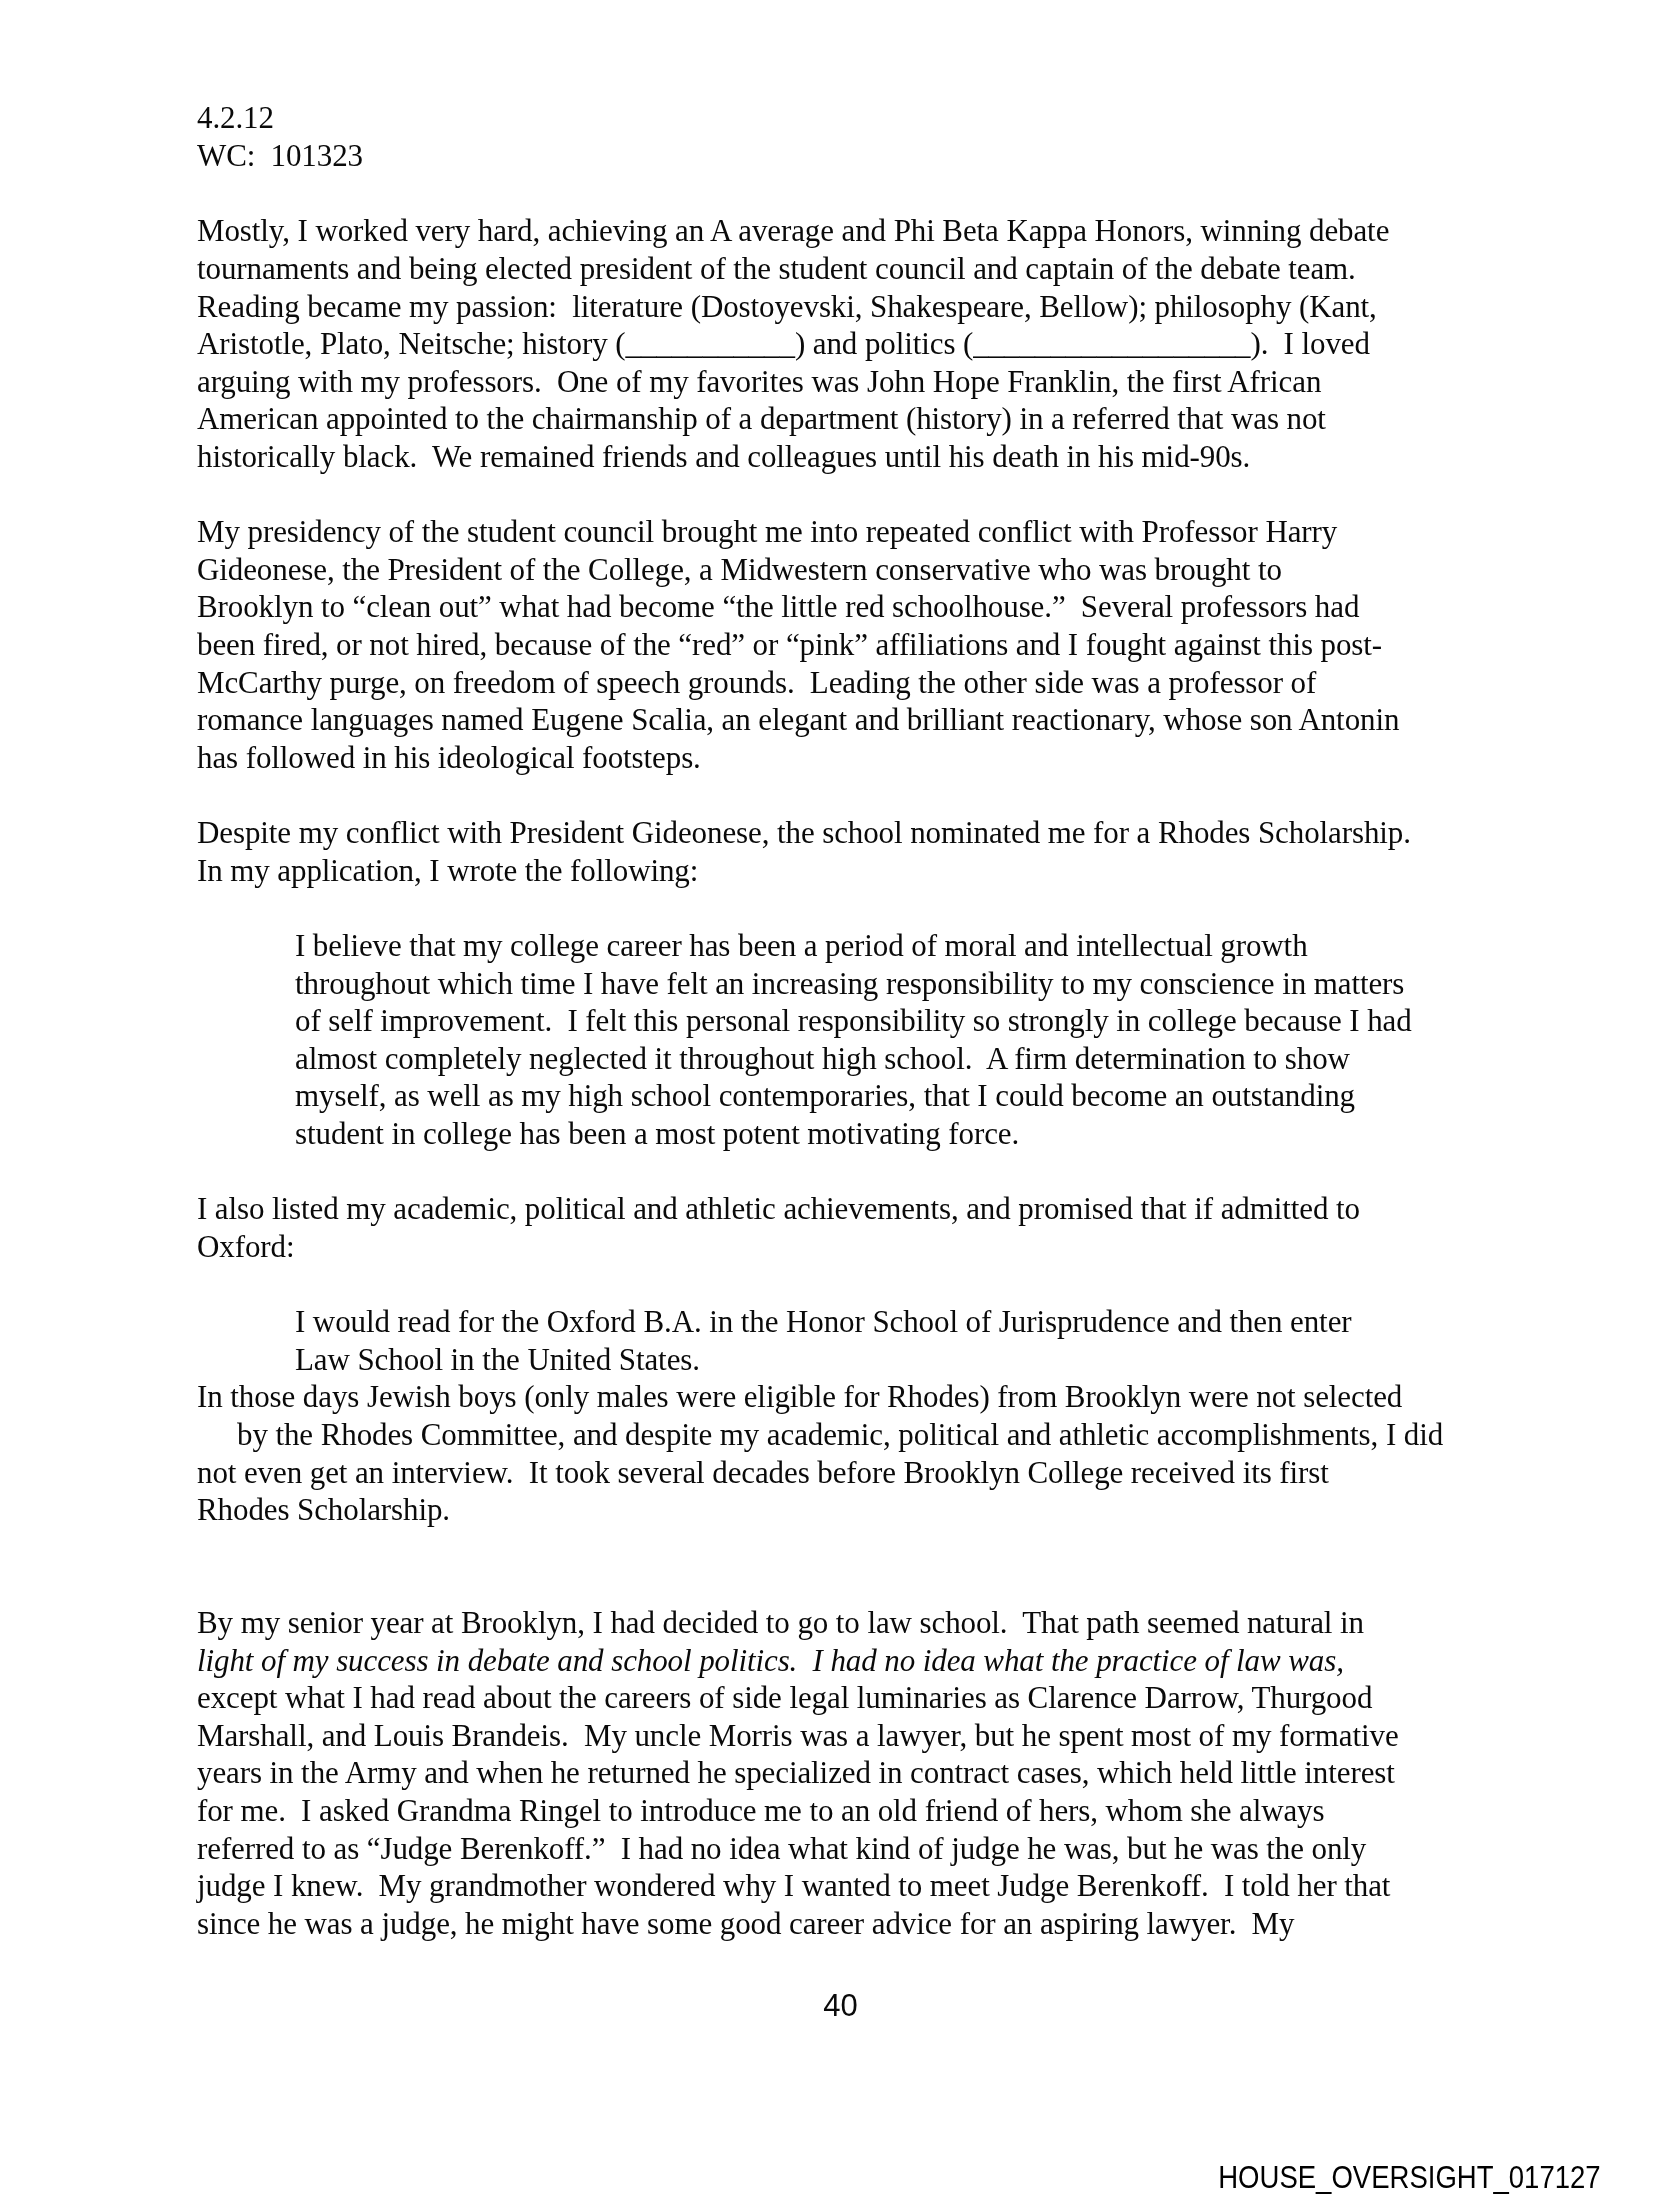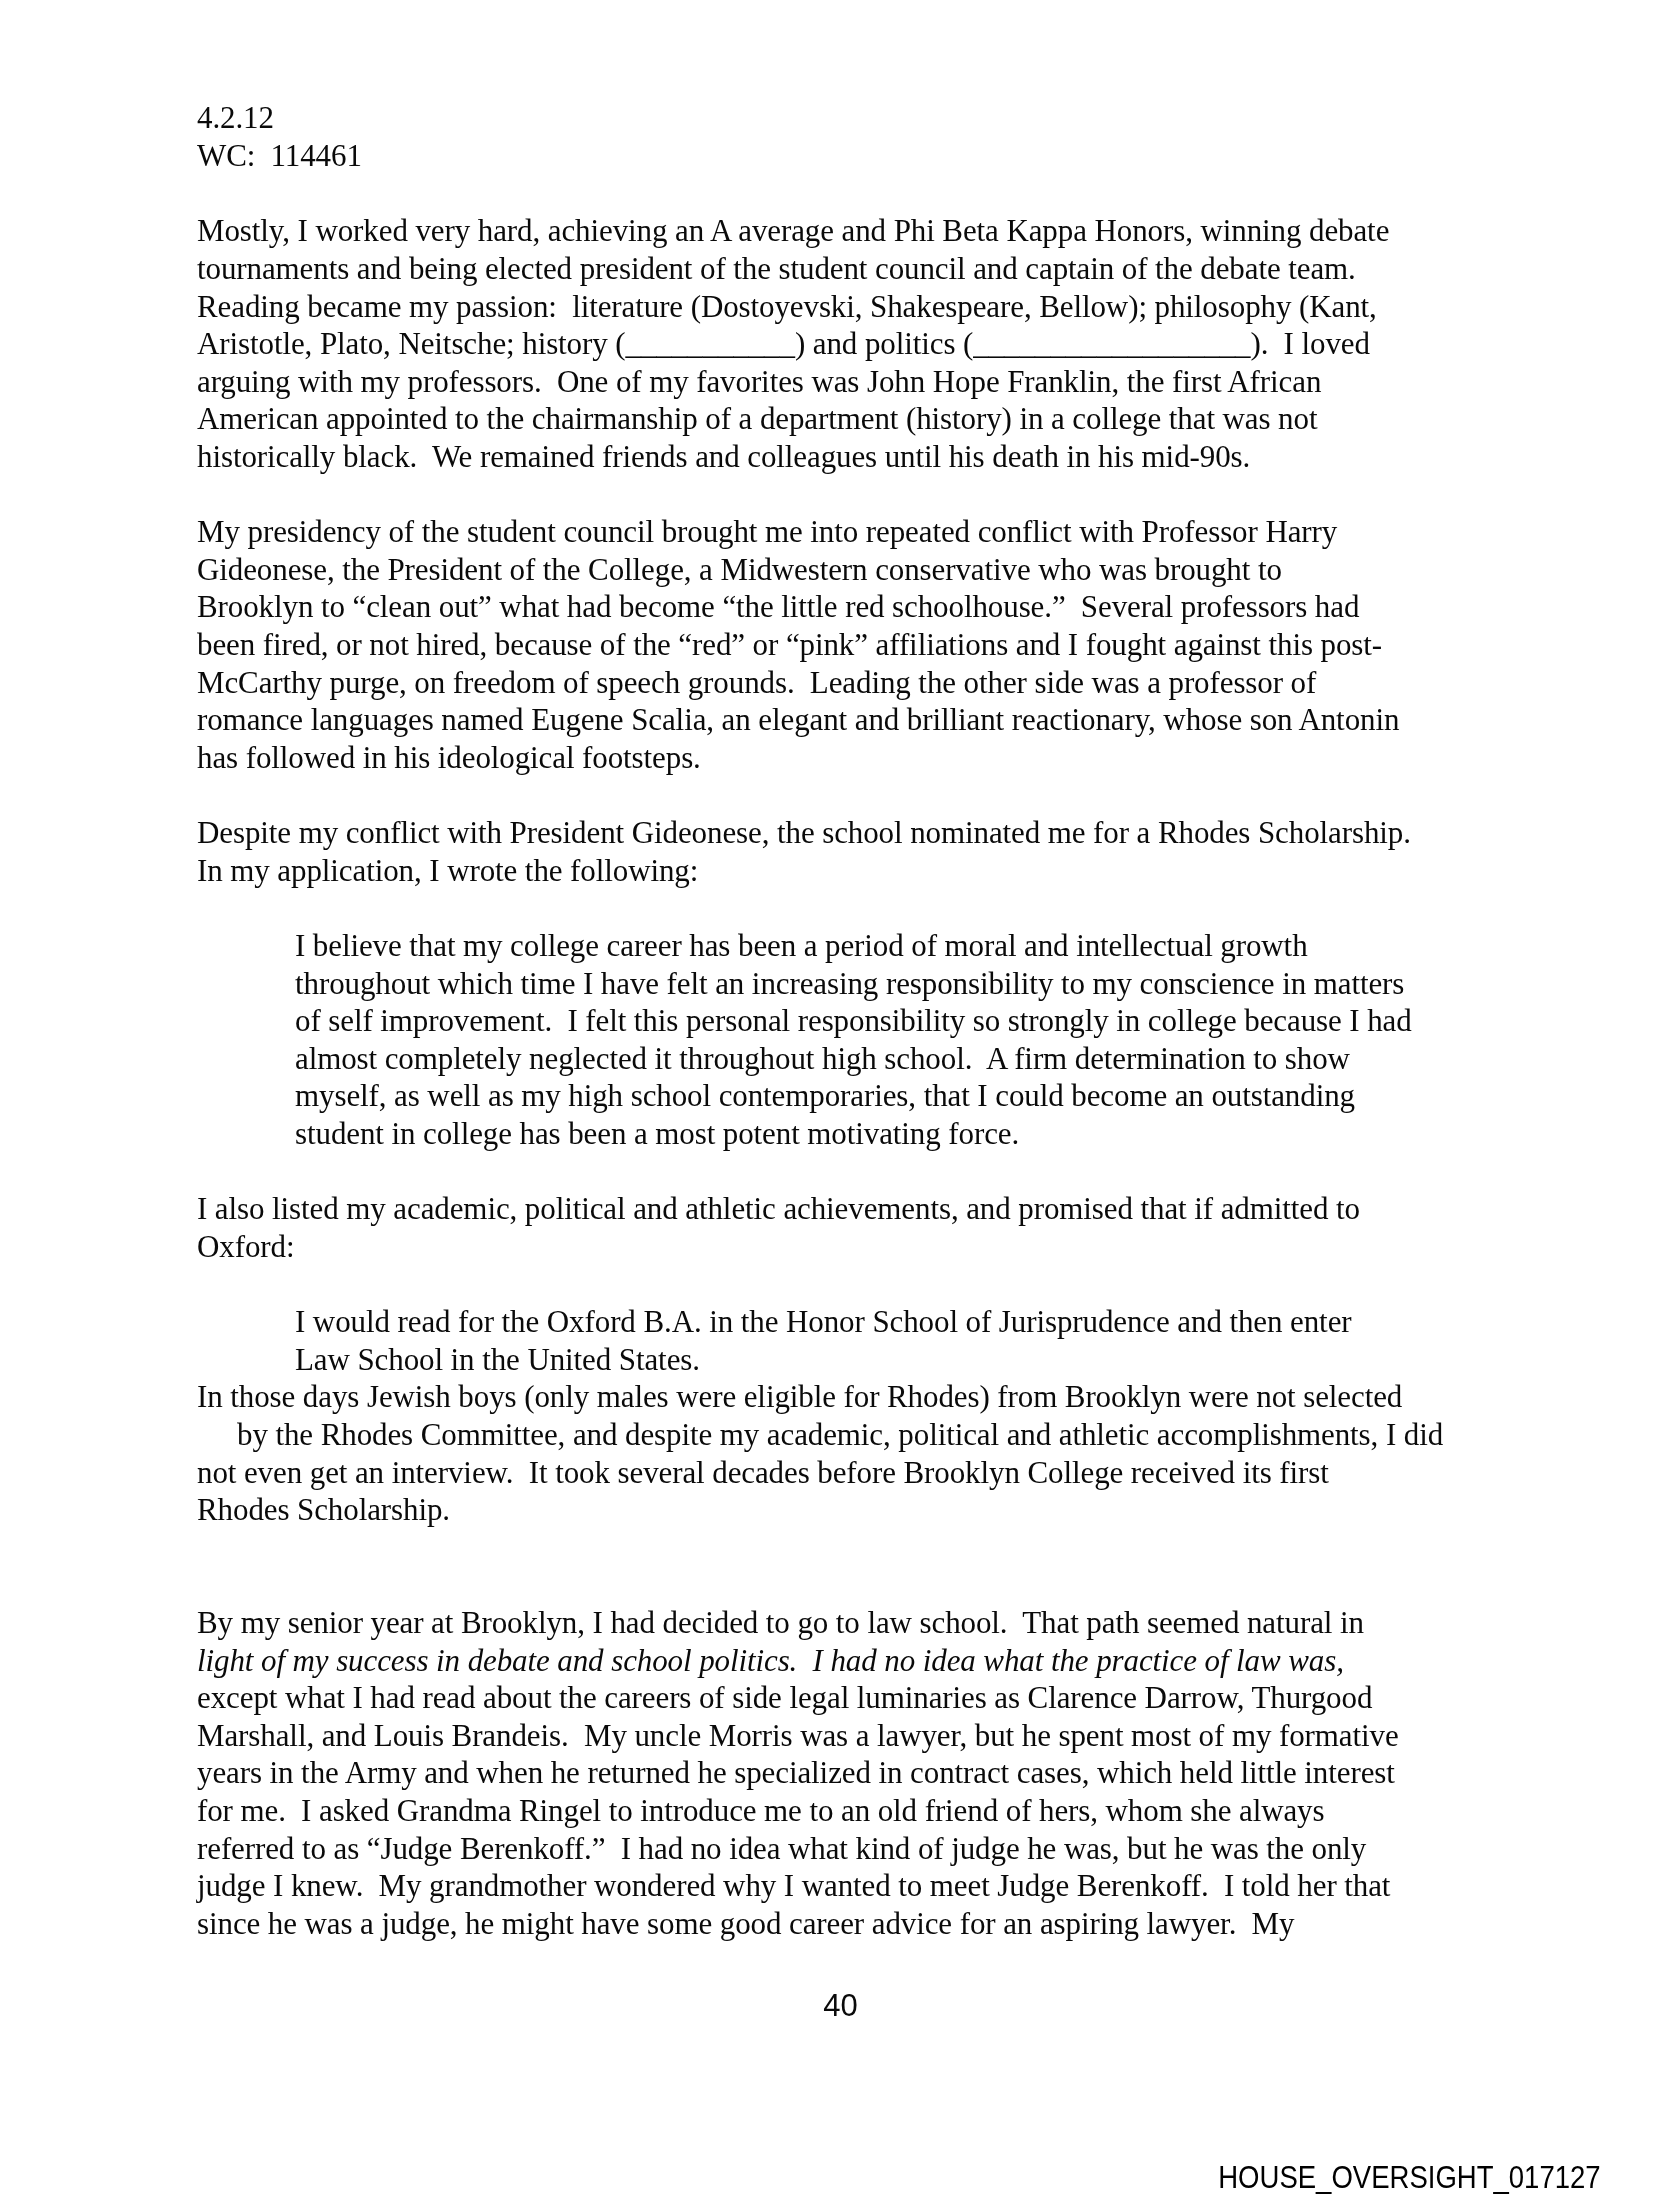--- a/index.html
+++ b/index.html
@@ -47,29 +47,29 @@
     transform-origin: right top;
     color: #000;
   }
 </style>
 </head>
 <body>
 
 <div id="page">
 
   <div class="ln" style="top: 99px;">4.2.12</div>
-  <div class="ln" style="top: 137px;">WC:  114461</div>
+  <div class="ln" style="top: 137px;">WC:  101323</div>
 
   <div>
     <div class="ln" style="top: 212px;">Mostly, I worked very hard, achieving an A average and Phi Beta Kappa Honors, winning debate</div>
     <div class="ln" style="top: 250px;">tournaments and being elected president of the student council and captain of the debate team.</div>
     <div class="ln" style="top: 288px;">Reading became my passion:  literature (Dostoyevski, Shakespeare, Bellow); philosophy (Kant,</div>
     <div class="ln" style="top: 325px;">Aristotle, Plato, Neitsche; history (___________) and politics (__________________).  I loved</div>
     <div class="ln" style="top: 363px;">arguing with my professors.  One of my favorites was John Hope Franklin, the first African</div>
-    <div class="ln" style="top: 400px;">American appointed to the chairmanship of a department (history) in a college that was not</div>
+    <div class="ln" style="top: 400px;">American appointed to the chairmanship of a department (history) in a referred that was not</div>
     <div class="ln" style="top: 438px;">historically black.  We remained friends and colleagues until his death in his mid-90s.</div>
   </div>
 
   <div>
     <div class="ln" style="top: 513px;">My presidency of the student council brought me into repeated conflict with Professor Harry</div>
     <div class="ln" style="top: 551px;">Gideonese, the President of the College, a Midwestern conservative who was brought to</div>
     <div class="ln" style="top: 588px;">Brooklyn to “clean out” what had become “the little red schoolhouse.”  Several professors had</div>
     <div class="ln" style="top: 626px;">been fired, or not hired, because of the “red” or “pink” affiliations and I fought against this post-</div>
     <div class="ln" style="top: 664px;">McCarthy purge, on freedom of speech grounds.  Leading the other side was a professor of</div>
     <div class="ln" style="top: 701px;">romance languages named Eugene Scalia, an elegant and brilliant reactionary, whose son Antonin</div>

